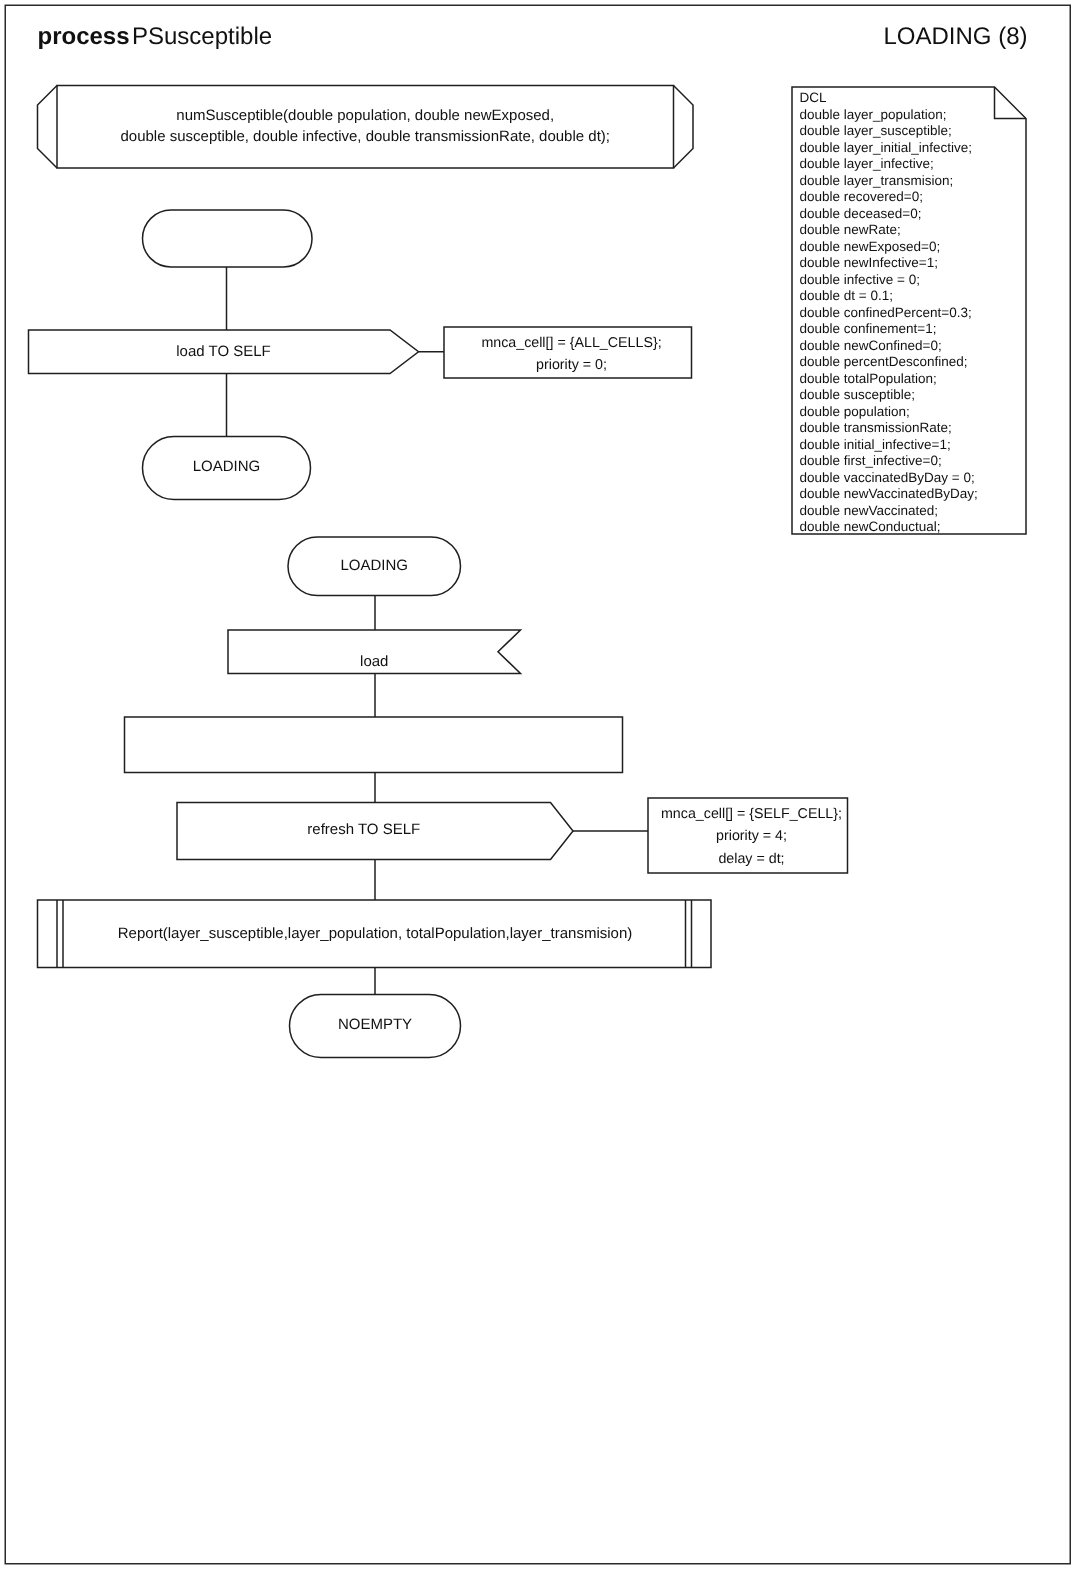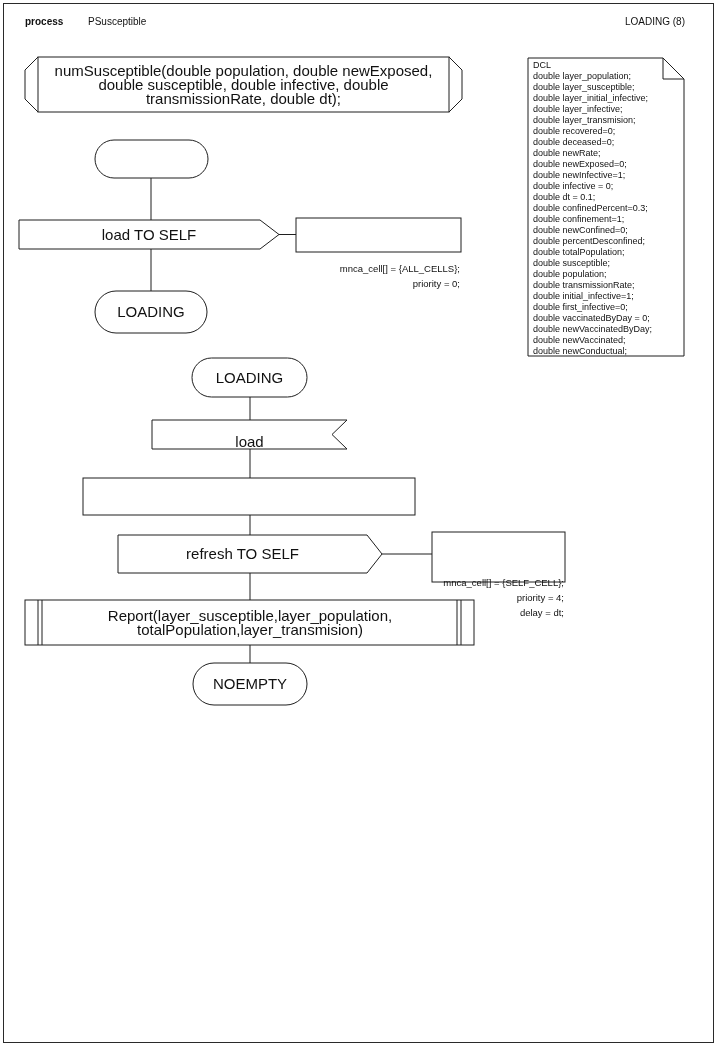--- a/index.html
+++ b/index.html
@@ -11,33 +11,33 @@
     color:#1a1a1a;
     overflow:hidden;
   }
   .page-border{
     position:absolute;left:3px;top:3px;width:711px;height:1040px;
     border:1px solid #2a2a2a;box-sizing:border-box;
   }
   svg{position:absolute;left:0;top:0;}
   .lbl{
     position:absolute;display:flex;align-items:center;justify-content:center;
-    text-align:center;font-size:15px;line-height:14px;color:#111;
+    text-align:center;font-size:10px;line-height:14px;color:#111;
     white-space:pre-line;pointer-events:none;
   }
   .note-text{
     position:absolute;font-size:9.5px;line-height:15px;color:#111;
-    white-space:pre-line;text-align:right;pointer-events:none;margin-top:40px;
+    white-space:pre-line;text-align:center;pointer-events:none;
   }
   .dcl-text{
     position:absolute;left:533px;top:60px;width:148px;
     font-size:9px;line-height:11px;color:#111;
     white-space:pre-line;text-align:left;pointer-events:none;
   }
-  .hdr{position:absolute;font-size:10px;color:#111;text-align:right;}
+  .hdr{position:absolute;font-size:16px;color:#111;text-align:right;}
   .hdr-bold{font-weight:bold;}
 </style>
 </head>
 <body>
 
 <div id="page">
 
   <div class="page-border"></div>
 
   <span class="hdr hdr-bold" style="left:25px;top:16px;">process</span>

